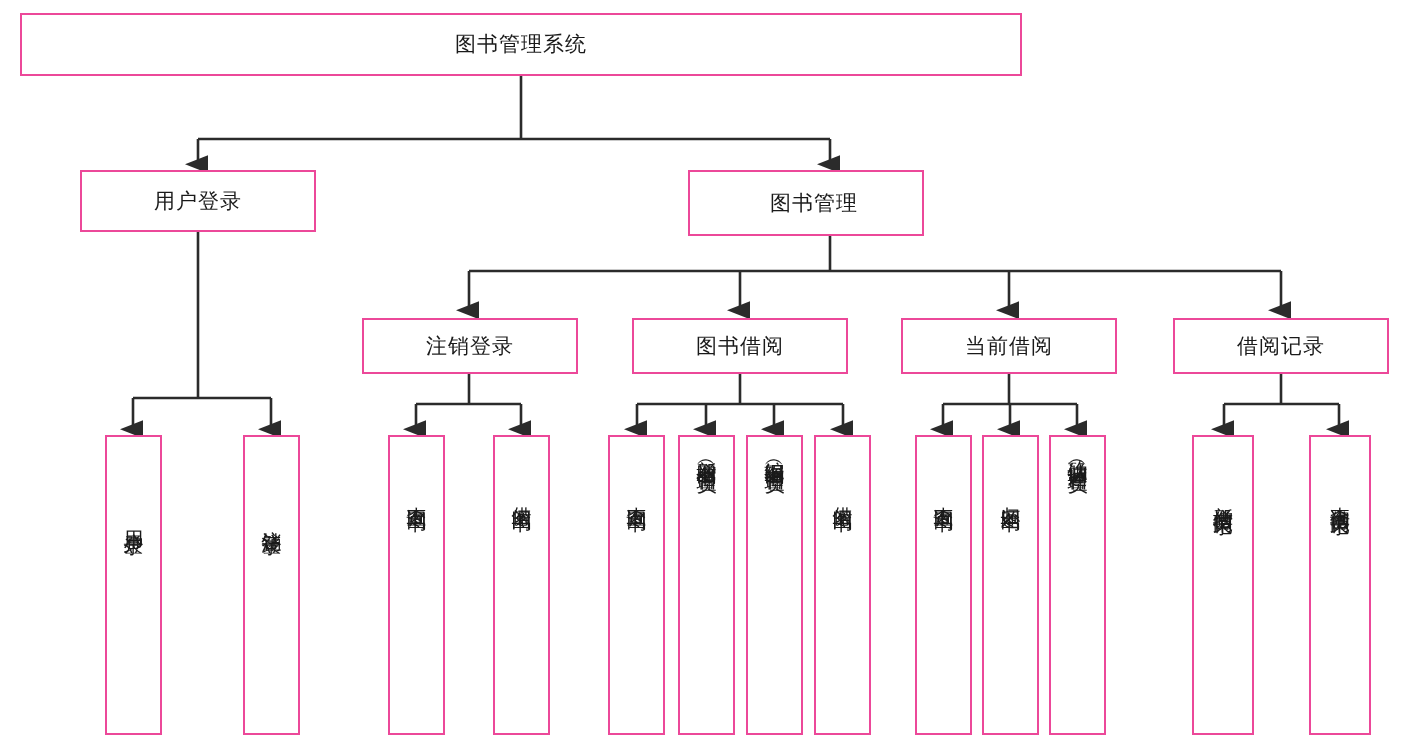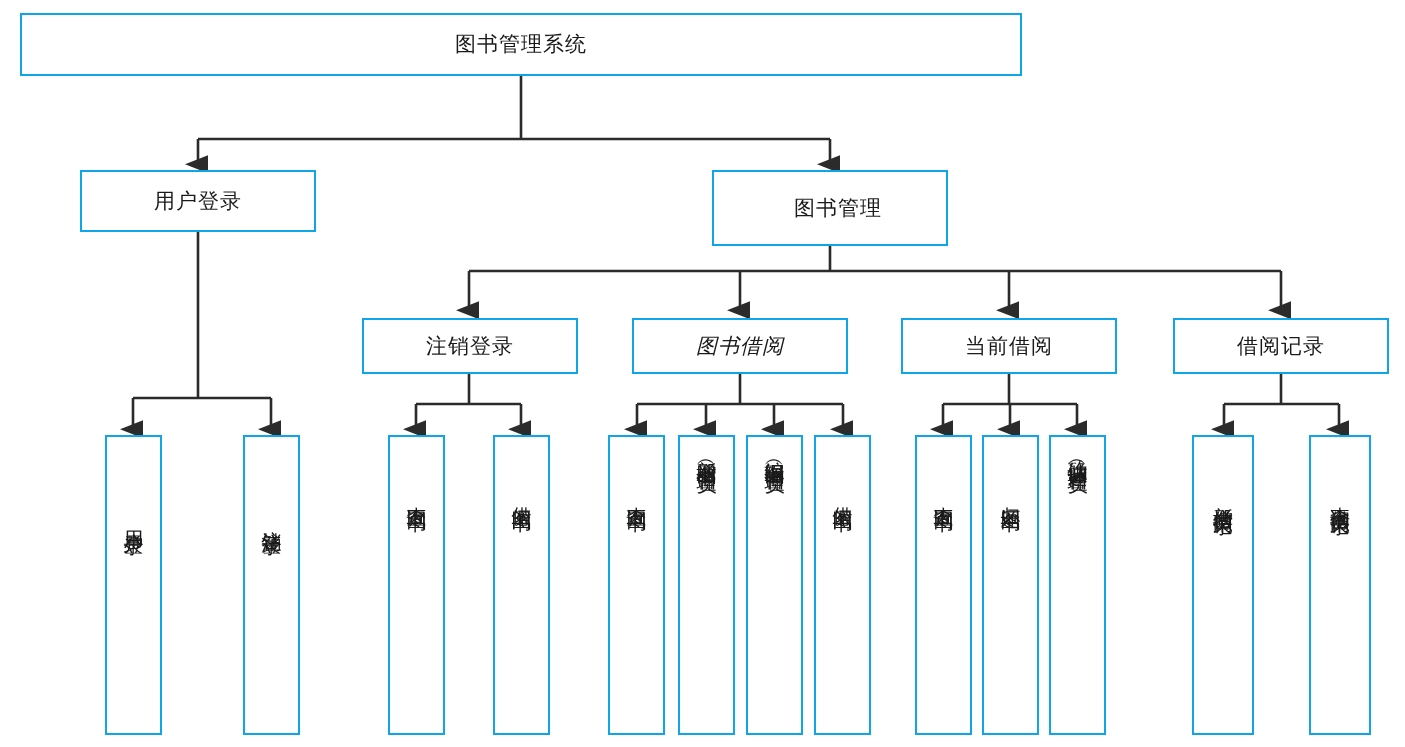--- a/index.html
+++ b/index.html
@@ -22,21 +22,21 @@
     left: 0;
     top: 0;
     width: 1405px;
     height: 747px;
     pointer-events: none;
   }
   .node {
     position: absolute;
     box-sizing: border-box;
     background: #ffffff;
-    border: 2px solid #0ea5e9;
+    border: 2px solid #ec4899;
     display: flex;
     align-items: center;
     justify-content: center;
     color: #1a1a1a;
   }
   .node .lbl {
     display: block;
     text-align: center;
     line-height: 1.15;
   }
@@ -134,28 +134,28 @@
     </g>
   </svg>
 
   <div class="node root" style="left:20px; top:13px; width:1002px; height:63px;">
     <span class="lbl">图书管理系统</span>
   </div>
 
   <div class="node horiz" style="left:80px; top:170px; width:236px; height:62px;">
     <span class="lbl">用户登录</span>
   </div>
-  <div class="node horiz" style="left:712px; top:170px; width:236px; height:76px;padding-left:16px;">
+  <div class="node horiz" style="left:688px; top:170px; width:236px; height:66px;padding-left:16px;">
     <span class="lbl">图书管理</span>
   </div>
 
   <div class="node horiz" style="left:362px; top:318px; width:216px; height:56px;">
     <span class="lbl">注销登录</span>
   </div>
-  <div class="node horiz" style="left:632px; top:318px; width:216px; height:56px;font-style:italic;">
+  <div class="node horiz" style="left:632px; top:318px; width:216px; height:56px;">
     <span class="lbl">图书借阅</span>
   </div>
   <div class="node horiz" style="left:1173px; top:318px; width:216px; height:56px;">
     <span class="lbl">借阅记录</span>
   </div>
   <div class="node horiz" style="left:901px; top:318px; width:216px; height:56px;">
     <span class="lbl">当前借阅</span>
   </div>
 
   <div class="node vert mid" style="left:105px; top:435px; width:57px; height:300px;">

